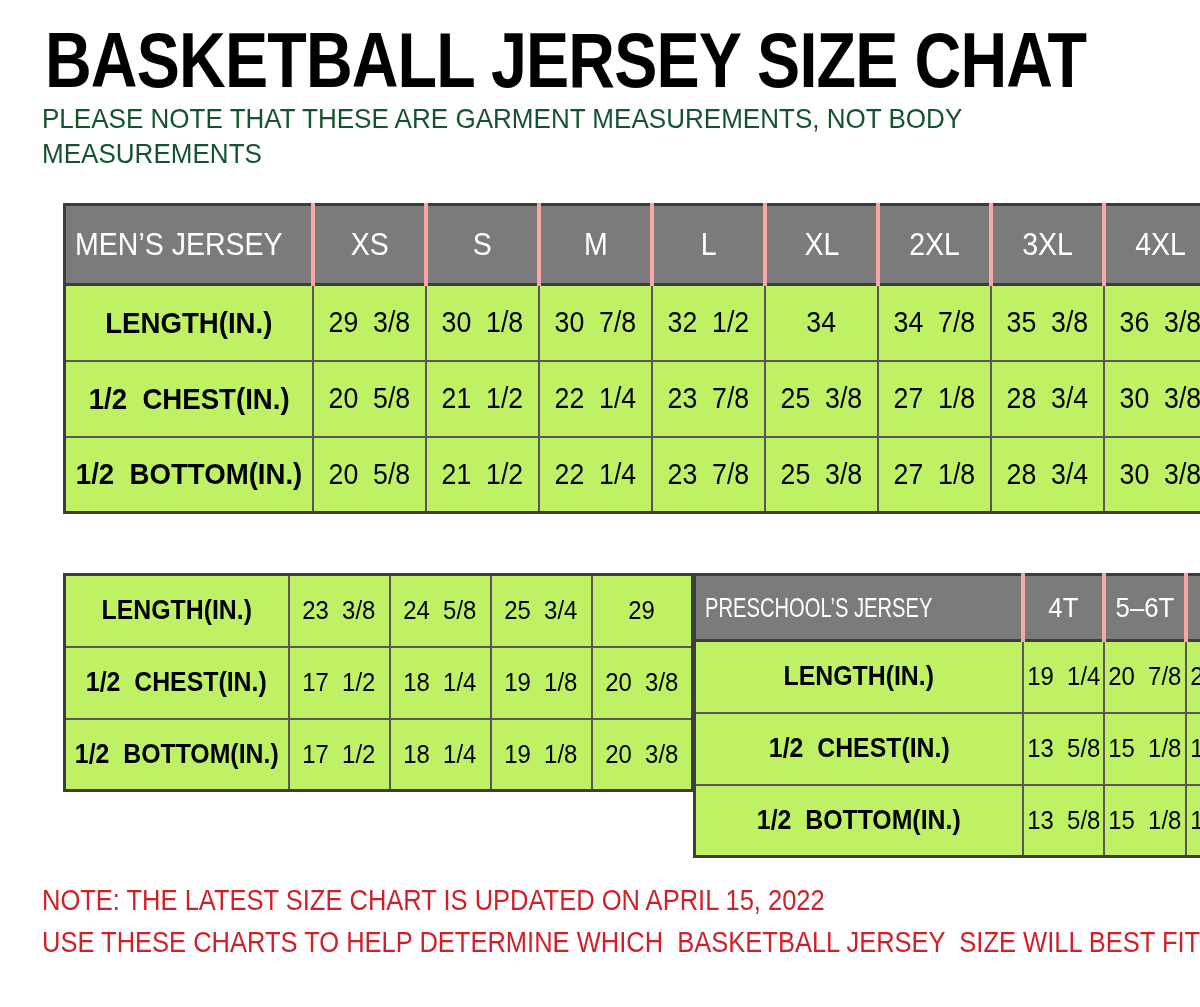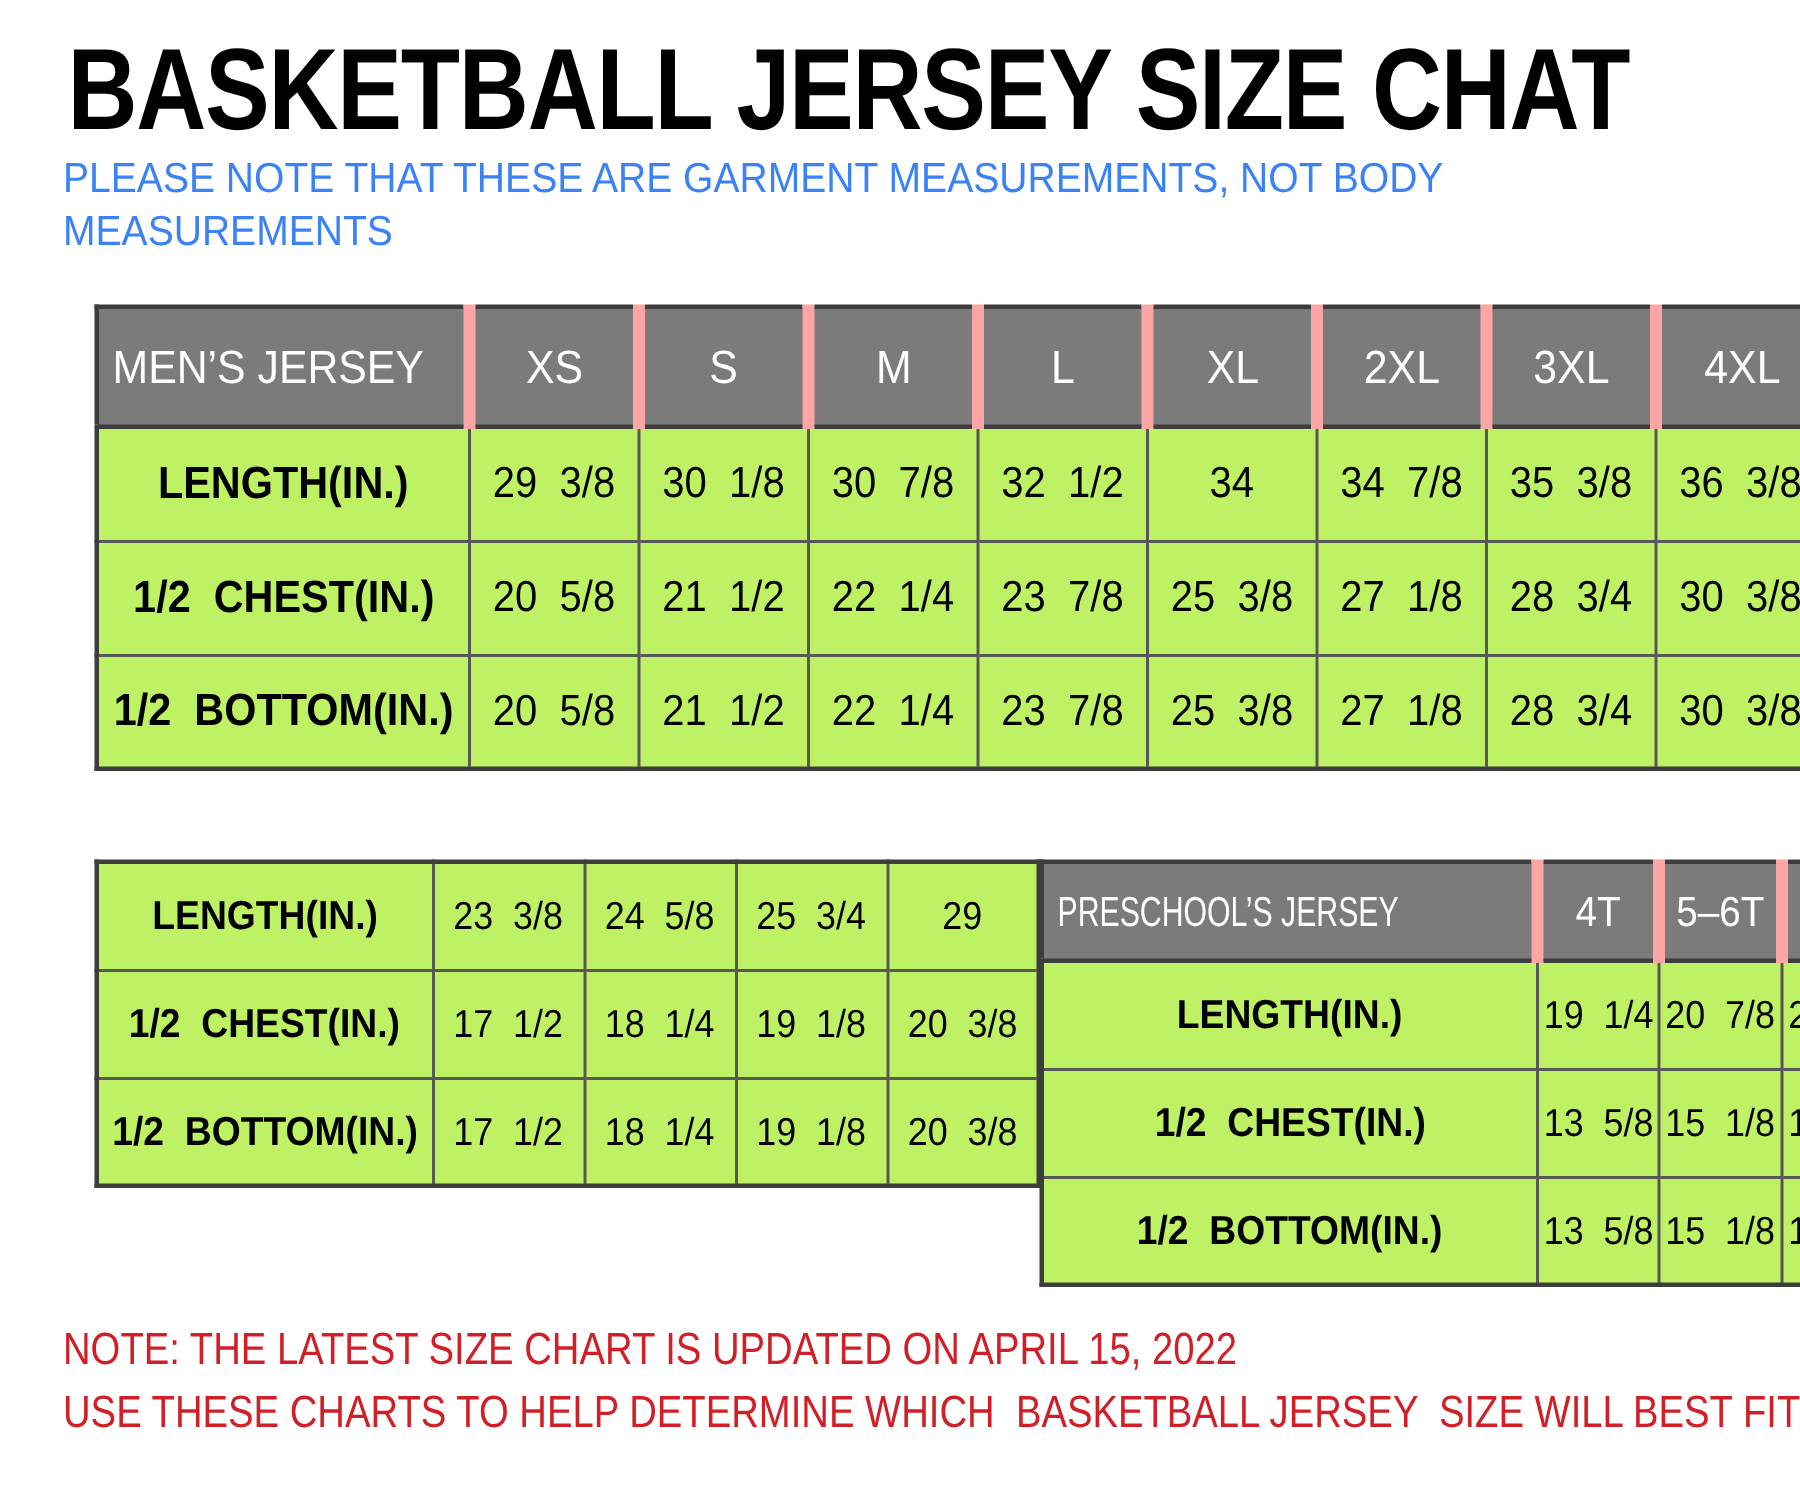--- a/index.html
+++ b/index.html
@@ -6,34 +6,34 @@
   .page{
     position:relative;width:1200px;height:1007px;background:#ffffff;overflow:hidden;
     font-family:"Liberation Sans", sans-serif;color:#000;padding-left:44px;
   }
   .title{
     position:absolute;left:45px;top:22px;margin:0;
     font-size:77px;font-weight:bold;line-height:1;white-space:nowrap;
     transform:scaleX(0.84);transform-origin:left top;letter-spacing:-1px;color:#000;
   }
   .top-note{
-    position:absolute;left:42px;top:101px;color:#3b82f6;
+    position:absolute;left:42px;top:101px;color:#14532d;
     font-size:28px;line-height:35px;
   }
   .top-note div{white-space:pre;transform:scaleX(0.93);transform-origin:left top;}
 
   .tbl{position:absolute;margin-left:35px;}
   .tbl-mens{left:28px;top:203px;}
   .tbl-boys{left:28px;top:573px;}
   .tbl-pre{left:658px;top:573px;}
 
   table{border-collapse:collapse;table-layout:fixed;border:3px solid #3d3d3d;}
   th{
     background:#7b7b7b;color:#ffffff;font-weight:normal;
-    border-left:8px solid #fca5a5;border-bottom:3px solid #3d3d3d;
+    border-left:4px solid #fca5a5;border-bottom:3px solid #3d3d3d;
     text-align:center;padding:0;
   }
   th:first-child{border-left:none;text-align:left;padding-left:9px;}
   td{
     border:2px solid #585858;text-align:center;padding:0;background:#bef264;
   }
   .sx{display:inline-block;white-space:pre;transform:scaleX(0.92);transform-origin:center;}
   th:first-child .sx{transform-origin:left center;}
   .b{font-weight:bold;}
 

